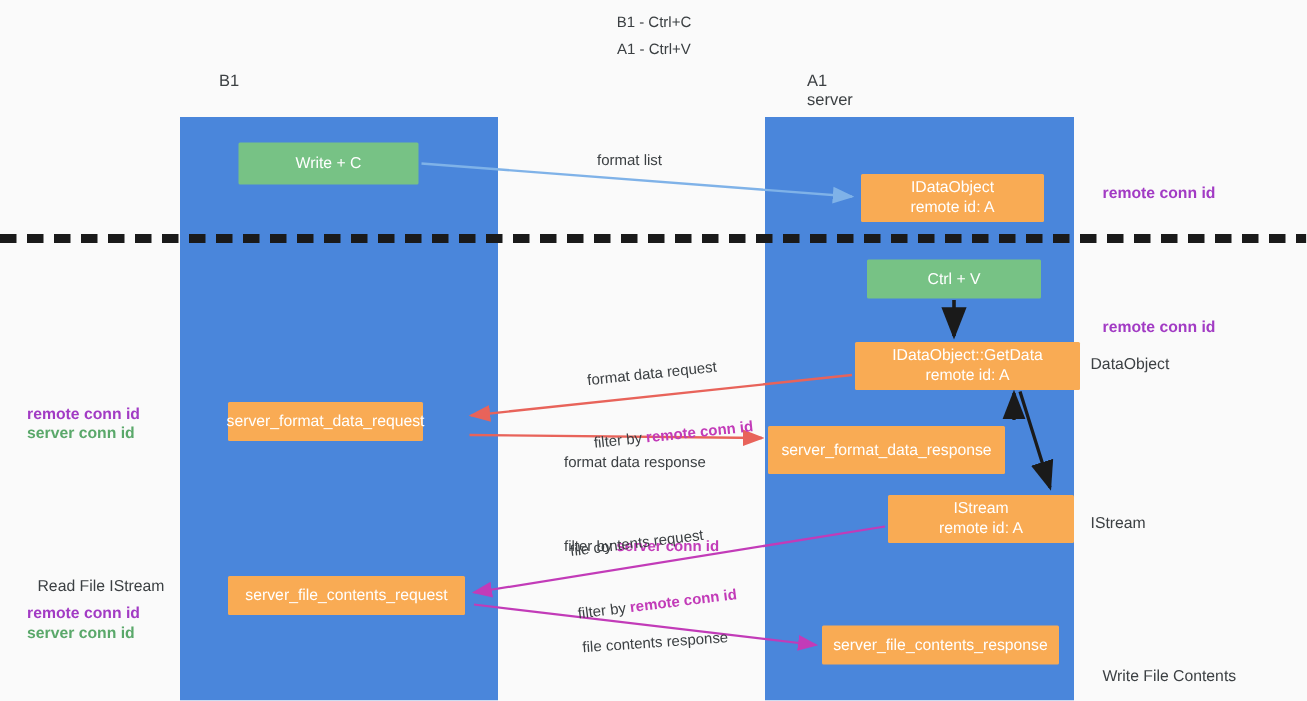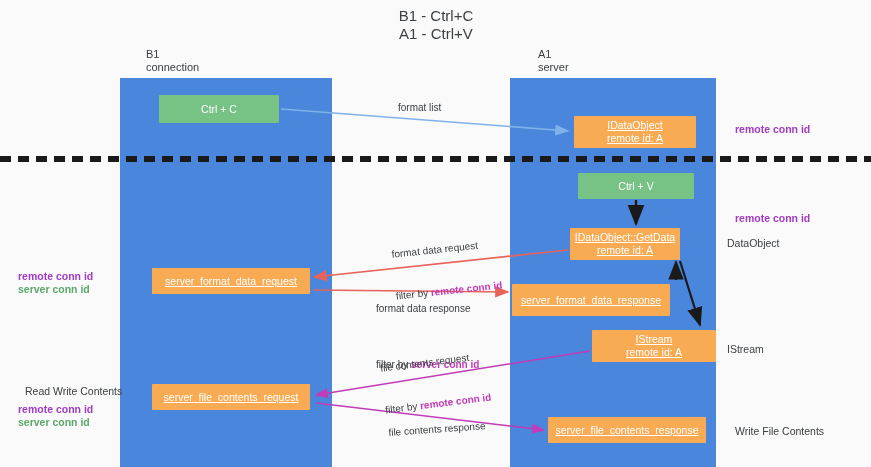--- a/index.html
+++ b/index.html
@@ -24,21 +24,21 @@
   .lane {
     position: absolute;
     background: #4a86db;
   }
   #lane-b1 { left: 120px; top: 78px; width: 212px; height: 389px; }
   #lane-a1 { left: 510px; top: 78px; width: 206px; height: 389px; }
 
   .title {
     position: absolute;
     text-align: center;
-    font-size: 15px;
+    font-size: 10px;
     color: #3c4043;
     line-height: 18px;
     white-space: pre;
   }
   #diagram-title { left: 336px; top: 7px; width: 200px; }
 
   .lane-header {
     position: absolute;
     text-align: left;
     font-size: 11px;
@@ -57,47 +57,47 @@
     align-items: center;
     justify-content: center;
     color: #ffffff;
     font-size: 10.5px;
     line-height: 13px;
     text-align: center;
     white-space: pre;
     border-radius: 1px;
   }
   .node.green { background: #77c285; }
-  .node.orange { background: #f9ab54; text-decoration: underline; }
+  .node.orange { background: #f9ab54; }
 
   #node-ctrl-c      { left: 159px; top: 95px;  width: 120px; height: 28px; }
   #node-idataobject { left: 574px; top: 116px; width: 122px; height: 32px; }
   #node-ctrl-v      { left: 578px; top: 173px; width: 116px; height: 26px; text-align: right; }
-  #node-getdata     { left: 570px; top: 228px; width: 110px; height: 32px; }
-  #node-fmt-req     { left: 152px; top: 268px; width: 158px; height: 26px; }
+  #node-getdata     { left: 570px; top: 228px; width: 150px; height: 32px; }
+  #node-fmt-req     { left: 152px; top: 268px; width: 130px; height: 26px; }
   #node-fmt-resp    { left: 512px; top: 284px; width: 158px; height: 32px; }
   #node-istream     { left: 592px; top: 330px; width: 124px; height: 32px; }
   #node-file-req    { left: 152px; top: 384px; width: 158px; height: 26px; }
   #node-file-resp   { left: 548px; top: 417px; width: 158px; height: 26px; }
 
   .side-label {
     position: absolute;
     font-size: 10.5px;
     line-height: 14px;
     color: #3c4043;
     white-space: pre;
   }
   .side-label.purple { color: #a23bc4; font-weight: bold; }
   .side-label.green  { color: #5aa86a; font-weight: bold; }
 
   #lbl-remote-conn-1  { left: 735px; top: 122px; }
   #lbl-remote-conn-2  { left: 735px; top: 211px; }
   #lbl-dataobject     { left: 727px; top: 236px; }
   #lbl-istream        { left: 727px; top: 342px; }
-  #lbl-write-file     { left: 735px; top: 424px; }
+  #lbl-write-file     { left: 735px; top: 444px; }
   #lbl-left-remote-1  { left: 18px;  top: 269px; }
   #lbl-left-server-1  { left: 18px;  top: 282px; }
   #lbl-read-file      { left: 25px;  top: 384px; }
   #lbl-left-remote-2  { left: 18px;  top: 402px; }
   #lbl-left-server-2  { left: 18px;  top: 415px; }
 
   .edge-label {
     position: absolute;
     font-size: 10px;
     line-height: 14px;
@@ -135,21 +135,21 @@
 <body>
 
 <div id="stage">
 
   <div class="lane" id="lane-b1"></div>
   <div class="lane" id="lane-a1"></div>
 
   <div class="title" id="diagram-title">B1 - Ctrl+C
 A1 - Ctrl+V</div>
 
-  <div class="lane-header" id="lane-b1-header"><span style="display:block">B1</span><span style="display:block">connection</span></div>
+  <div class="lane-header" id="lane-b1-header"><span style="display:block">B1</span></div>
 
   <div class="lane-header" id="lane-a1-header"><span style="display:block">A1</span><span style="display:block">server</span></div>
 
   <svg class="overlay">
     <defs>
       <marker id="ah-blue" markerWidth="9" markerHeight="9" refX="8" refY="4.5" orient="auto">
         <path d="M0,1 L9,4.5 L0,8 Z" fill="#7fb2e8"></path>
       </marker>
       <marker id="ah-red" markerWidth="9" markerHeight="9" refX="8" refY="4.5" orient="auto">
         <path d="M0,1 L9,4.5 L0,8 Z" fill="#e8635a"></path>
@@ -174,21 +174,21 @@
 
     <path d="M676,280 L676,262" stroke="#1a1a1a" stroke-width="2.2" fill="none" marker-end="url(#ah-blk)"></path>
 
     <line x1="590" y1="351" x2="316" y2="395" stroke="#c23bb8" stroke-width="1.5" marker-end="url(#ah-mag)"></line>
 
     <line x1="316" y1="403" x2="544" y2="430" stroke="#c23bb8" stroke-width="1.5" marker-end="url(#ah-mag)"></line>
 
     <line x1="0" y1="159" x2="871" y2="159" stroke="#1a1a1a" stroke-width="6" stroke-dasharray="11 7"></line>
   </svg>
 
-  <div class="node green" id="node-ctrl-c">Ctrl + C</div>
+  <div class="node green" id="node-ctrl-c">Write + C</div>
 
   <div class="node orange" id="node-idataobject">IDataObject
 remote id: A</div>
 
   <div class="node green" id="node-ctrl-v">Ctrl + V</div>
 
   <div class="node orange" id="node-getdata">IDataObject::GetData
 remote id: A</div>
 
   <div class="node orange" id="node-fmt-req">server_format_data_request</div>
@@ -231,19 +231,19 @@
   <div class="side-label" id="lbl-dataobject">DataObject</div>
 
   <div class="side-label" id="lbl-istream">IStream</div>
 
   <div class="side-label" id="lbl-write-file">Write File Contents</div>
 
   <div class="side-label purple" id="lbl-left-remote-1">remote conn id</div>
 
   <div class="side-label green" id="lbl-left-server-1">server conn id</div>
 
-  <div class="side-label" id="lbl-read-file">Read Write Contents</div>
+  <div class="side-label" id="lbl-read-file">Read File IStream</div>
 
   <div class="side-label purple" id="lbl-left-remote-2">remote conn id</div>
 
   <div class="side-label green" id="lbl-left-server-2">server conn id</div>
 
 </div>
 
 </body></html>

